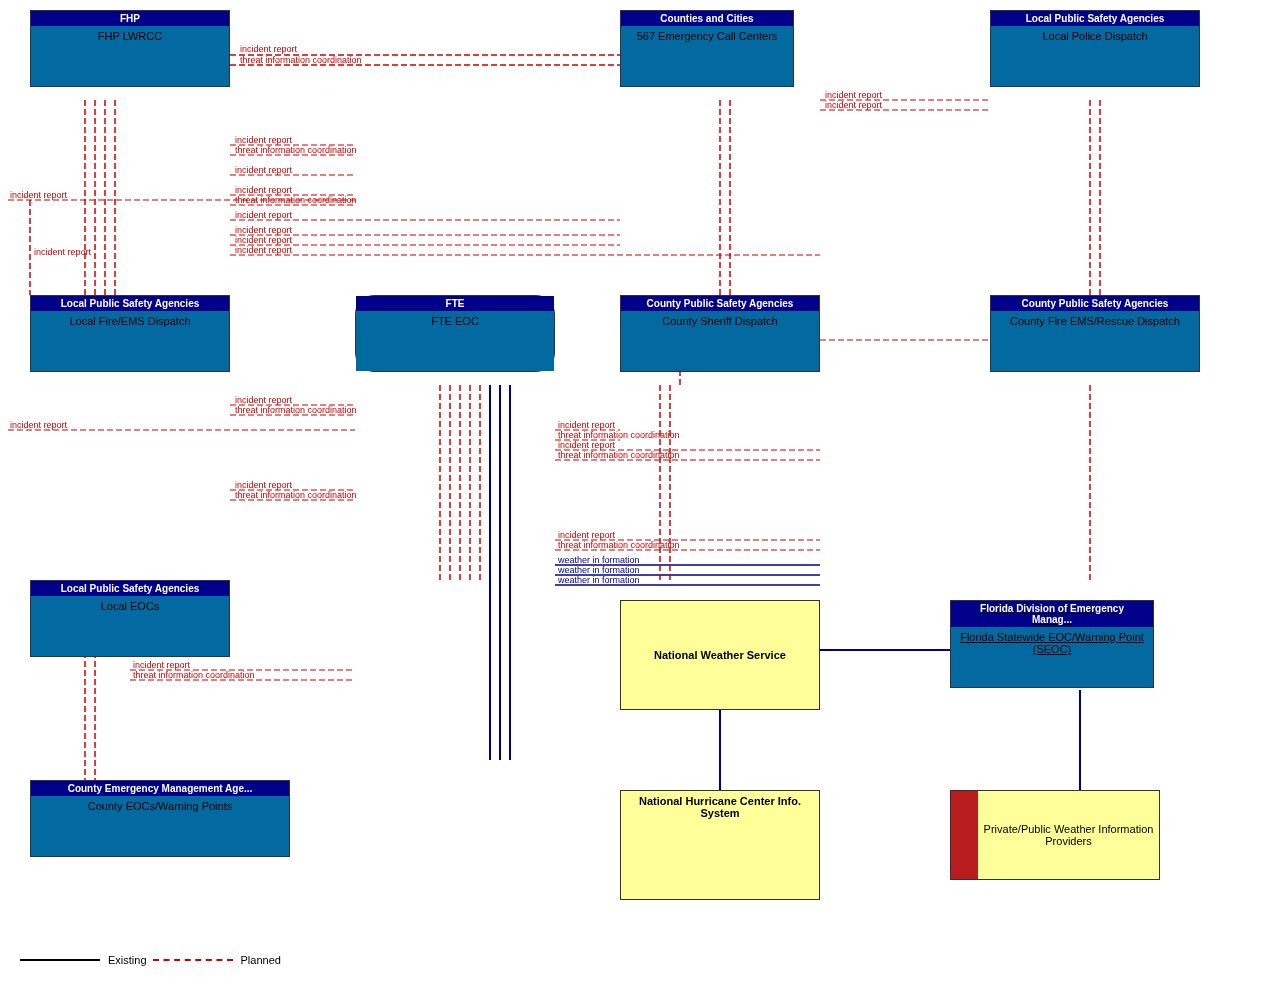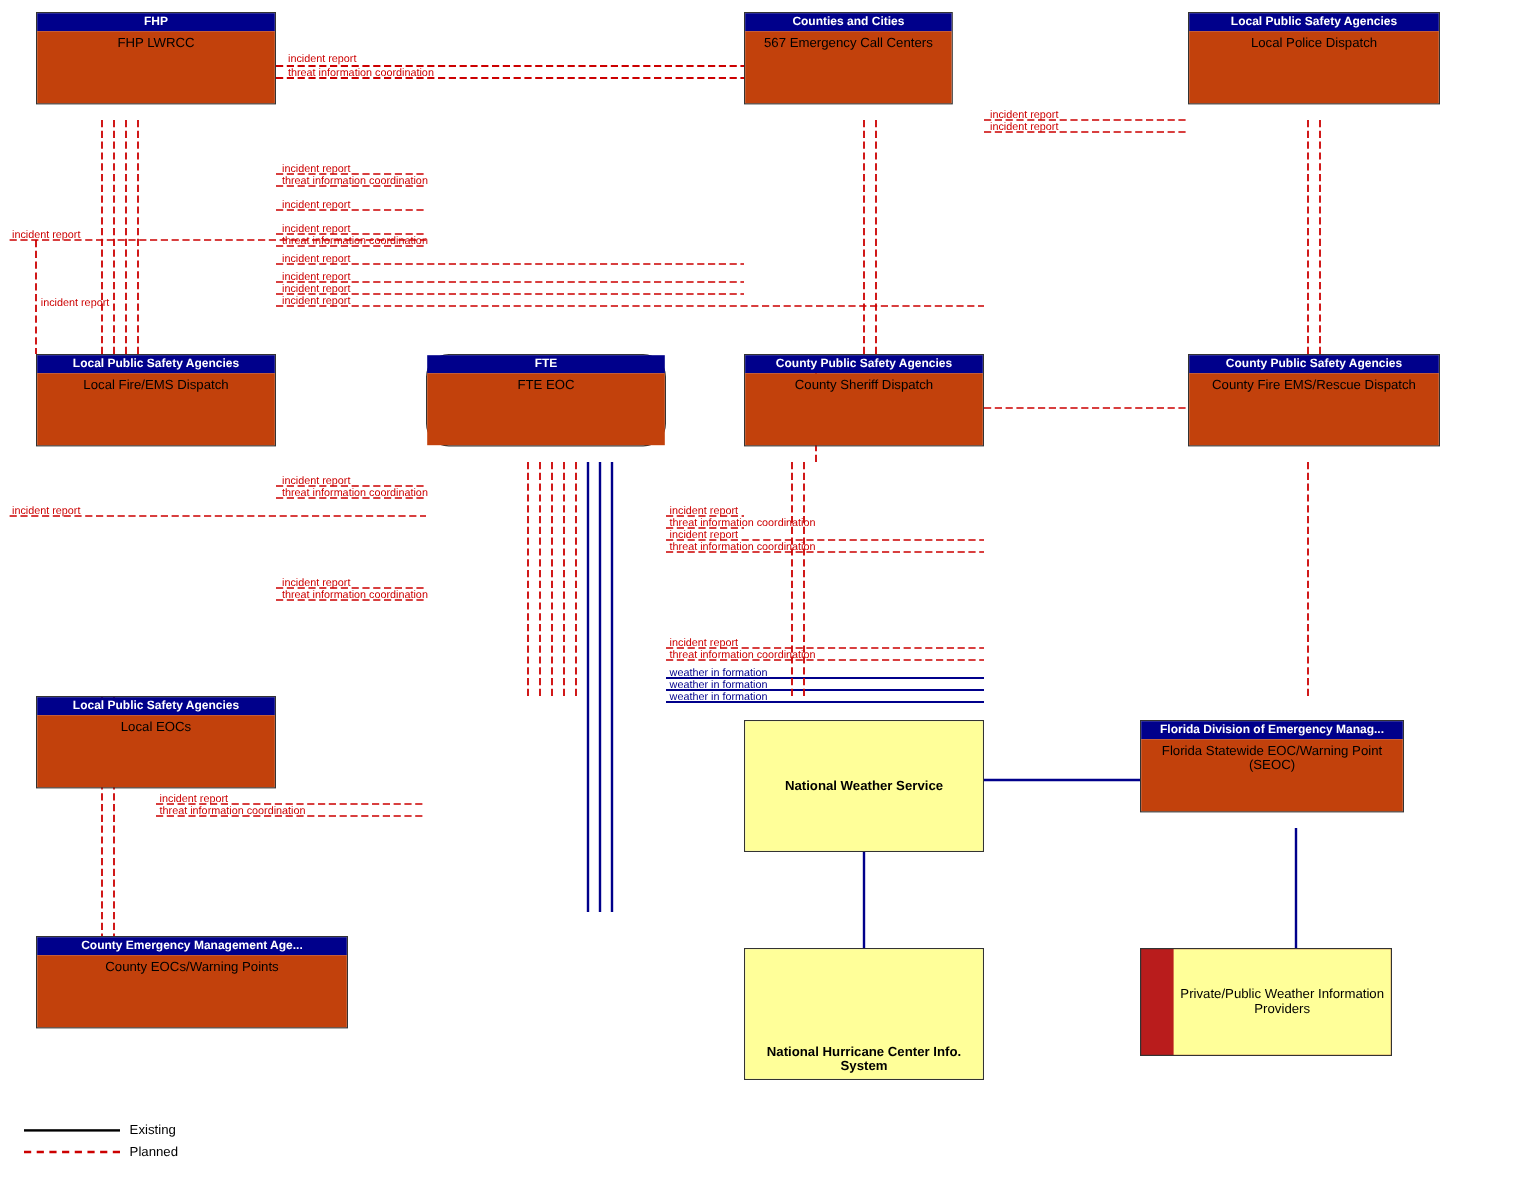--- a/index.html
+++ b/index.html
@@ -24,21 +24,21 @@
       text-align: center;
     }
     .node-header {
       background: #00008B;
       color: #fff;
       font-weight: bold;
       font-size: 10px;
       padding: 2px 8px;
     }
     .node-body {
-      background: #c2410c;
+      background: #0369a1;
       color: #000;
       font-size: 11px;
       padding: 4px;
       min-height: 60px;
       display: flex;
       align-items: flex-start;
       justify-content: center;
     }
     .node-yellow {
       background: #b91c1c;
@@ -52,21 +52,21 @@
       top: 0; left: 0;
       width: 1267px;
       height: 986px;
       pointer-events: none;
     }
     .legend {
       position: absolute;
       bottom: 20px;
       left: 20px;
       display: flex;
-      flex-direction: column;
+      flex-direction: row;
       gap: 6px;
     }
     .legend-item {
       display: flex;
       align-items: center;
       gap: 8px;
       font-size: 11px;
     }
     .legend-line-solid {
       width: 80px;
@@ -242,33 +242,33 @@
     <div class="node-header">Local Public Safety Agencies</div>
     <div class="node-body">Local EOCs</div>
   </div>
 
   <div class="node node-yellow" style="left:620px; top:600px; width:200px; height:110px;">
     <div class="node-body" style="background:#FFFF99; display:flex; align-items:center; justify-content:center; height:100%; font-weight:bold;">
       <span>National Weather Service</span>
     </div>
   </div>
 
-  <div class="node" style="left:950px; top:600px; width:220px;">
+  <div class="node" style="left:950px; top:600px; width:204px;text-decoration:underline;">
     <div class="node-header">Florida Division of Emergency Manag...</div>
     <div class="node-body" style="white-space:pre-line;text-align:center;">Florida Statewide EOC/Warning Point
 (SEOC)</div>
   </div>
 
   <div class="node" style="left:30px; top:780px; width:260px;">
     <div class="node-header">County Emergency Management Age...</div>
     <div class="node-body">County EOCs/Warning Points</div>
   </div>
 
   <div class="node node-yellow" style="left:620px; top:790px; width:200px; height:110px;">
-    <div class="node-body" style="background:#FFFF99; display:flex; align-items:flex-end; justify-content:center; height:100%; font-weight:bold; text-align:center;">
+    <div class="node-body" style="background:#FFFF99; display:flex; align-items:flex-start; justify-content:center; height:100%; font-weight:bold; text-align:center;">
       <span>National Hurricane Center Info. System</span>
     </div>
   </div>
 
   <div class="node node-yellow" style="left:950px; top:790px; width:210px; height:90px;">
     <div class="node-body" style="background:#FFFF99; display:flex; align-items:center; justify-content:center; height:100%; text-align:center;margin-left:27px;">
       <span>Private/Public Weather Information Providers</span>
     </div>
   </div>
 

